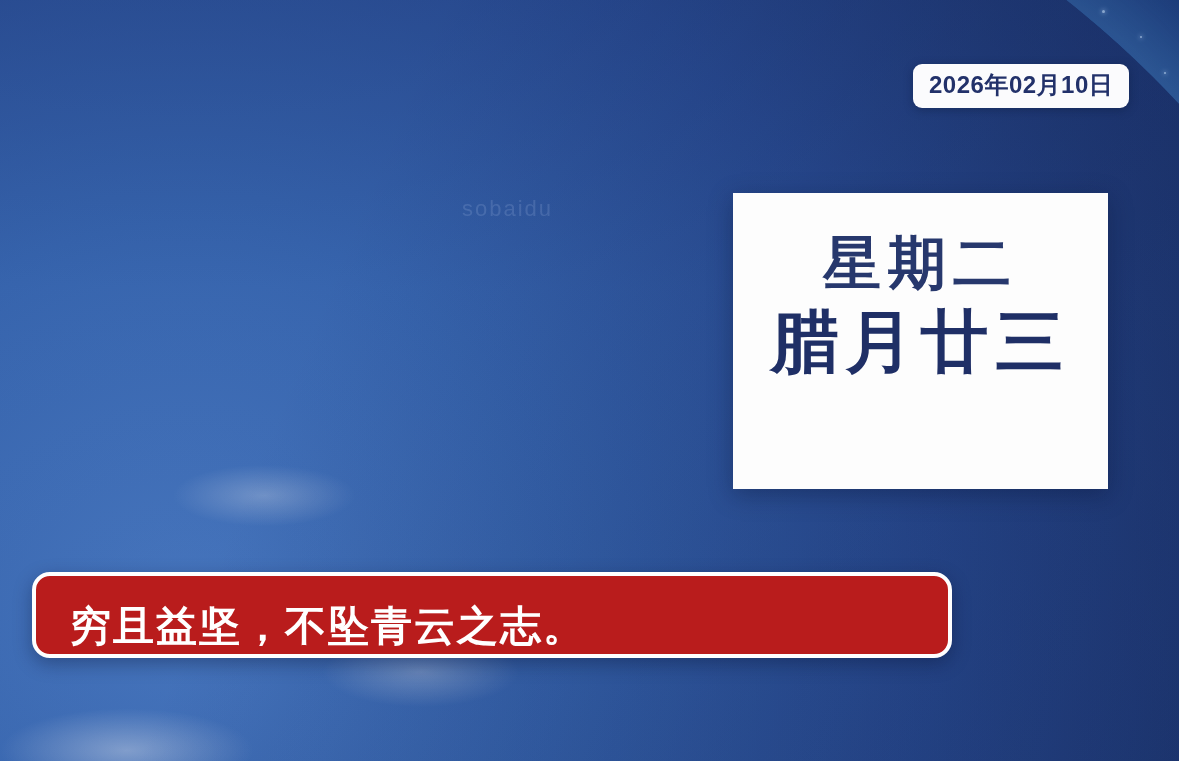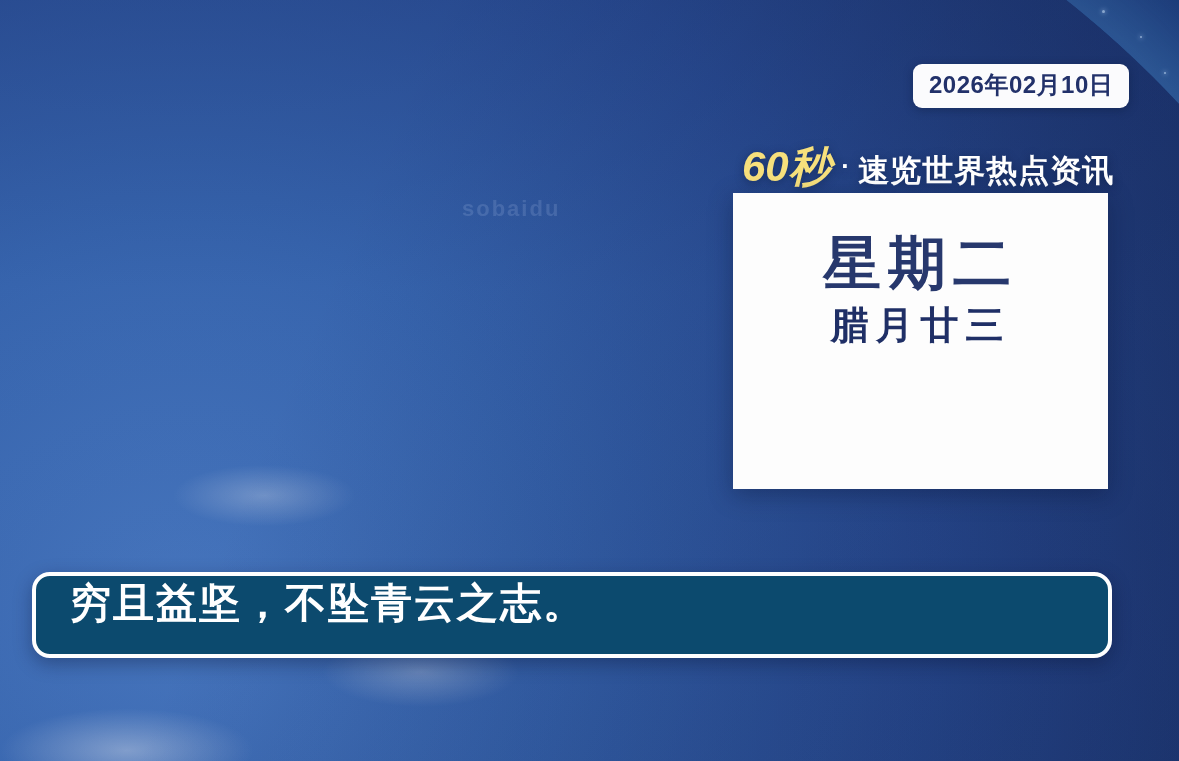--- a/index.html
+++ b/index.html
@@ -111,21 +111,21 @@
     position: absolute;
     inset: 0;
     background: linear-gradient(180deg, rgba(22,44,104,.30) 0%, rgba(26,52,118,.12) 38%, rgba(30,58,124,.16) 100%);
   }
 
   .watermark {
     position: absolute;
     left: 462px;
     top: 196px;
     font-size: 22px;
-    font-weight: bold;
+    font-weight: normal;
     letter-spacing: 2px;
     color: rgba(190,210,245,.17);
     user-select: none;
   }
 
   
   .headline {
     position: absolute;
     left: 52px;
     top: 100px;
@@ -218,40 +218,40 @@
   .info-card .weekday {
     margin-top: 22px;
     font-size: 58px;
     font-weight: bold;
     color: #27386d;
     letter-spacing: 7px;
     line-height: 1.05;
   }
   .info-card .lunar {
     margin-top: 12px;
-    font-size: 38px;
+    font-size: 68px;
     font-weight: bold;
     color: #1f2f66;
     letter-spacing: 7px;
     line-height: 1.05;
   }
 
   
   .quote-banner {
     position: absolute;
     left: 32px;
     top: 572px;
-    width: 1080px;
+    width: 920px;
     height: 86px;
     box-sizing: border-box;
-    background: #0c4a6e;
+    background: #b91c1c;
     border: 4px solid #ffffff;
     border-radius: 18px;
     display: flex;
-    align-items: flex-start;
+    align-items: flex-end;
     box-shadow: 0 6px 18px rgba(8,18,48,.35);
   }
   .quote-banner .qtext {
     color: #ffffff;
     font-size: 41px;
     font-weight: bold;
     letter-spacing: 2px;
     padding-left: 34px;
     white-space: nowrap;
   }
@@ -357,25 +357,20 @@
 
   <div class="blue-grade"></div>
 
   <div class="watermark">sobaidu</div>
 
   <div class="headline">
   </div>
 
   <div class="date-pill">2026年02月10日</div>
 
-  <div class="tagline">
-    <span class="secs">60秒</span>
-    <span class="dot">·</span>
-    <span class="txt">速览世界热点资讯</span>
-  </div>
 
   <div class="info-card">
     <div class="weekday">星期二</div>
     <div class="lunar">腊月廿三</div>
   </div>
 
   <div class="quote-banner">
     <span class="qtext">穷且益坚，不坠青云之志。</span>
   </div>
 

